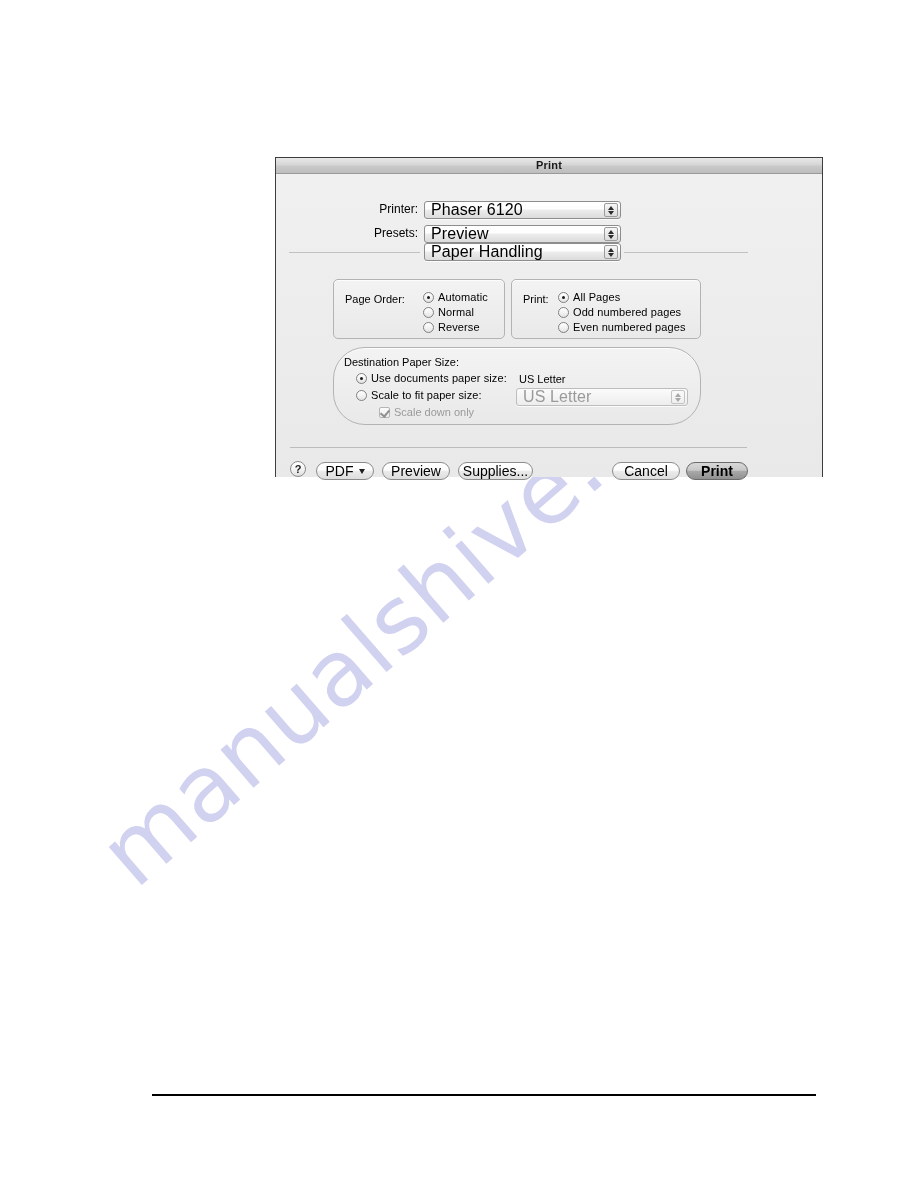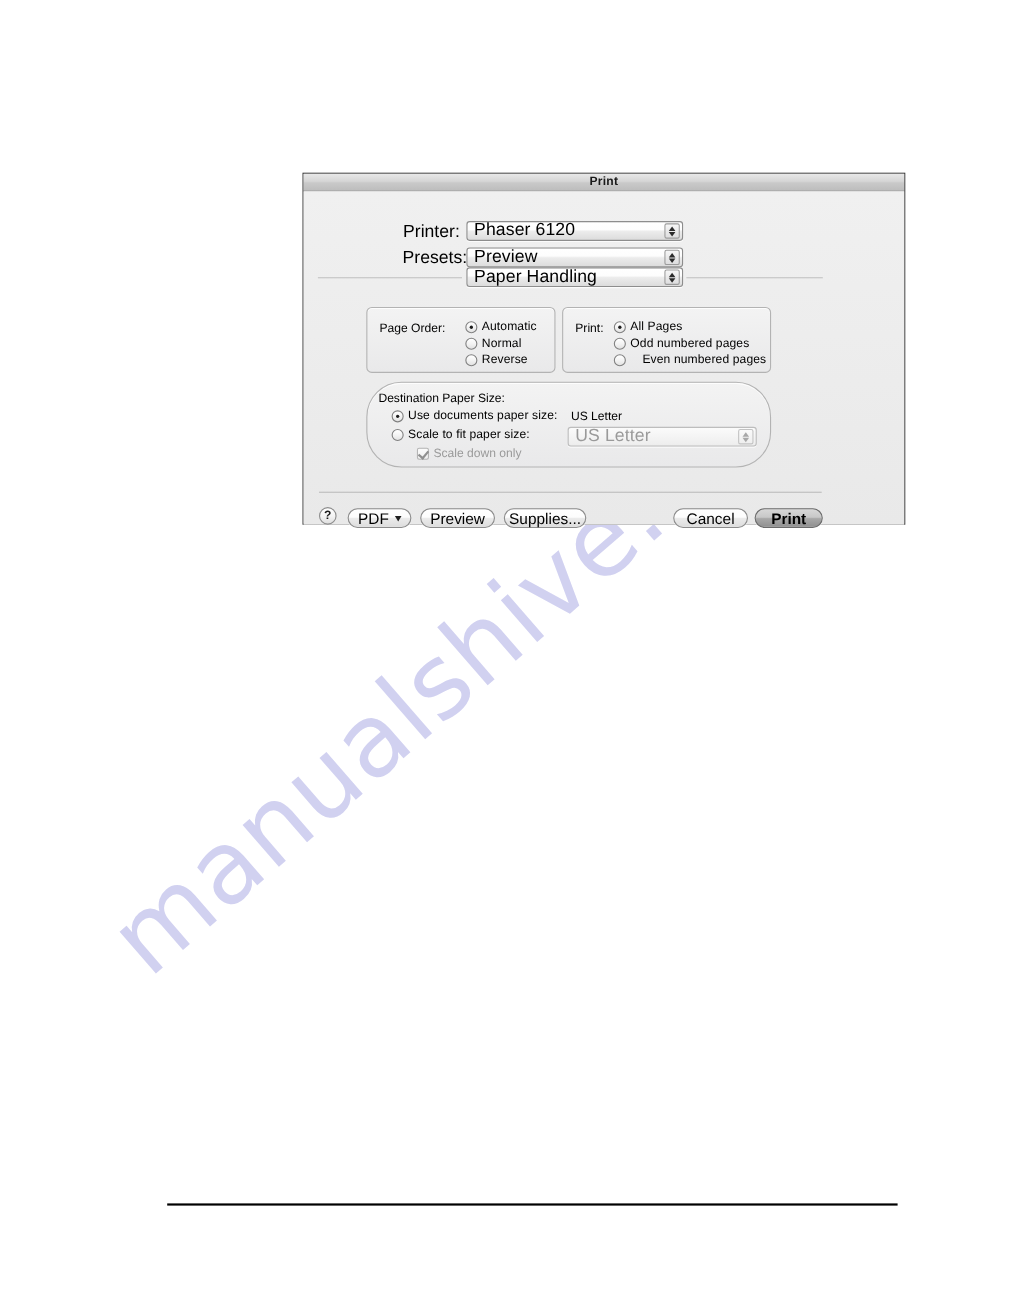--- a/index.html
+++ b/index.html
@@ -89,21 +89,21 @@
     background: linear-gradient(to bottom, #f0f0f0 0%, #e9e9e9 100%);
   }
 
   
   .field-row {
     position: absolute;
     display: flex;
     align-items: center;
   }
   .field-label {
-    font-size: 16px;
+    font-size: 12px;
     color: #000;
     text-align: right;
     white-space: nowrap;
     font-weight: normal;
   }
 
   
   .popup {
     position: relative;
     height: 18px;
@@ -388,21 +388,21 @@
       <span class="group-title" style="left:11px; top:13px;">Print:</span>
 
       <div class="radio-row" style="left:46px; top:12px;">
         <span class="radio checked"></span>
         <span class="radio-label">All Pages</span>
       </div>
       <div class="radio-row" style="left:46px; top:27px;">
         <span class="radio"></span>
         <span class="radio-label">Odd numbered pages</span>
       </div>
-      <div class="radio-row" style="left:46px; top:42px;gap:11px;">
+      <div class="radio-row" style="left:46px; top:42px;">
         <span class="radio"></span>
         <span class="radio-label">Even numbered pages</span>
       </div>
     </div>
 
     <div class="groupbox" style="left:57px; top:173px; width:368px; height:78px;border-radius:32px;">
       <span class="group-title" style="left:10px; top:8px;">Destination Paper Size:</span>
 
       <div class="radio-row" style="left:22px; top:25px;">
         <span class="radio checked"></span>

